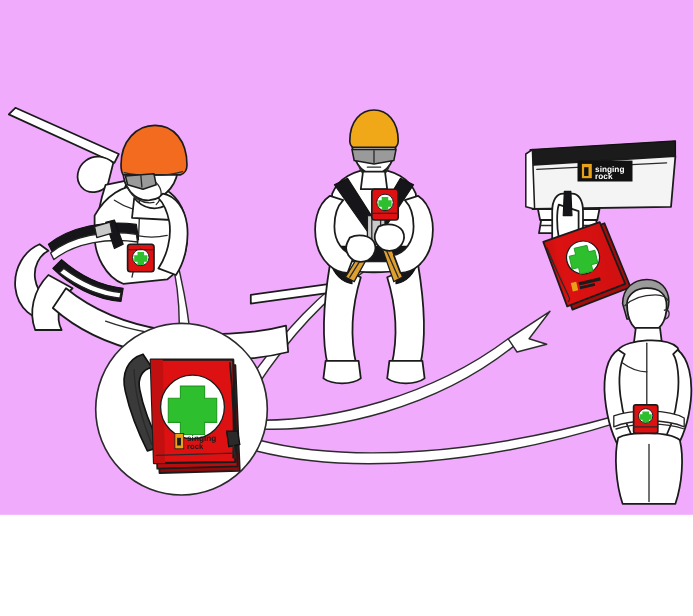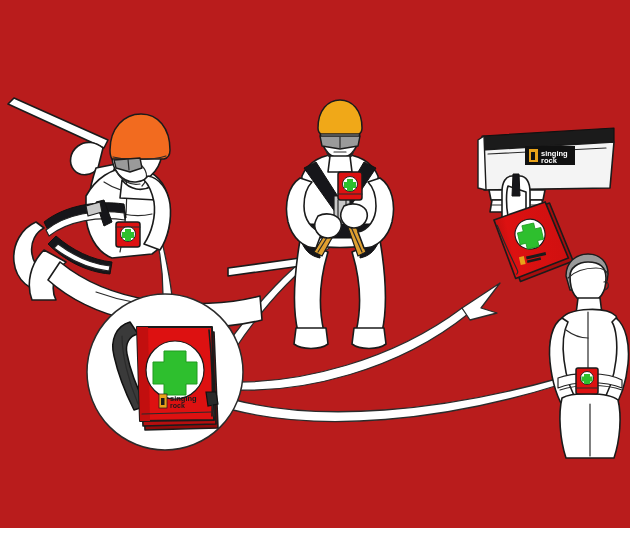--- a/index.html
+++ b/index.html
@@ -2,21 +2,21 @@
 <html><head>
 <meta charset="utf-8">
 <title>First Aid Kit Mounting Diagram</title>
 <style>
   html,body{margin:0;padding:0;background:#ffffff;}
   body{
     width:630px;height:560px;
     font-family:"Liberation Sans", sans-serif;
     overflow:hidden;position:relative;
   }
-  #stage{position:absolute;left:0;top:0;width:630px;height:528px;background:#b91c1c;}
+  #stage{position:absolute;left:0;top:0;width:630px;height:468px;background:#f0abfc;}
   svg{display:block;}
   .ln{fill:none;stroke:#1b1b1b;stroke-width:1.6;stroke-linecap:round;stroke-linejoin:round;}
   .ln-thin{fill:none;stroke:#2a2a2a;stroke-width:1.2;stroke-linecap:round;stroke-linejoin:round;}
   .fillwhite{fill:#ffffff;stroke:#1b1b1b;stroke-width:1.6;stroke-linejoin:round;stroke-linecap:round;}
   .fillwhite-thin{fill:#ffffff;stroke:#242424;stroke-width:1.2;stroke-linejoin:round;stroke-linecap:round;}
   .blk{fill:#16161a;stroke:#111;stroke-width:1;stroke-linejoin:round;}
   .grey{fill:#9a9a9a;stroke:#1b1b1b;stroke-width:1.4;stroke-linejoin:round;}
   .lgrey{fill:#c9c9c9;stroke:#1b1b1b;stroke-width:1.2;stroke-linejoin:round;}
   .arrow{fill:#ffffff;stroke:#2b2b2b;stroke-width:1.3;stroke-linejoin:round;stroke-linecap:round;}
   .circleline{fill:none;stroke:#2b2b2b;stroke-width:1.5;}

